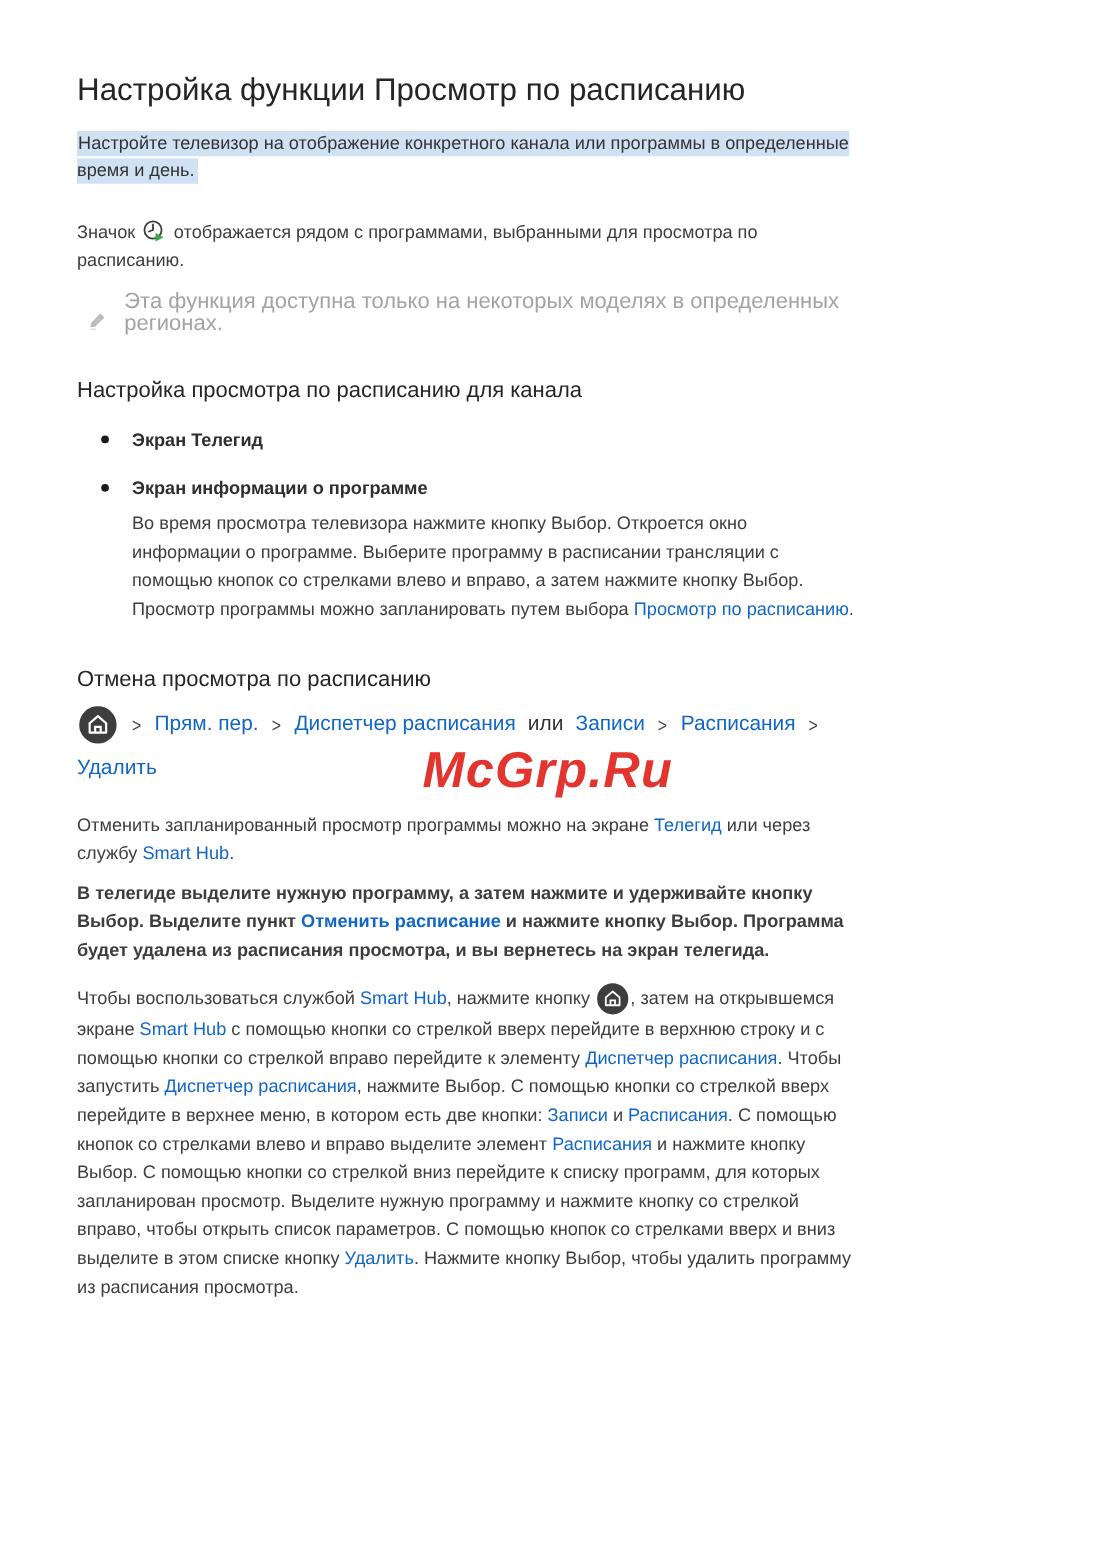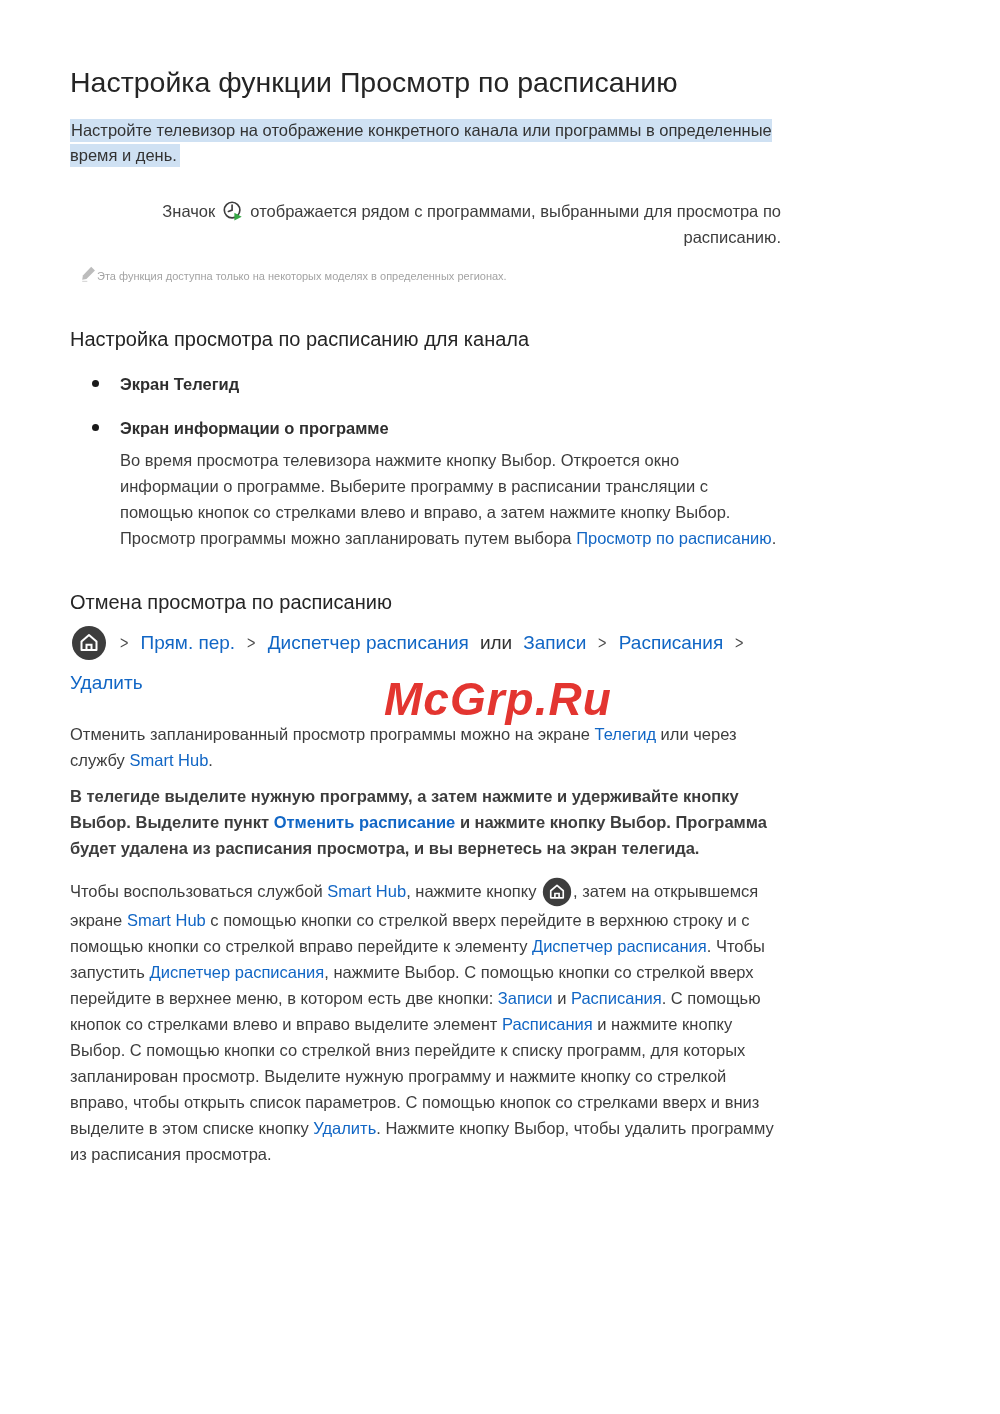--- a/index.html
+++ b/index.html
@@ -26,25 +26,25 @@
   }
   .hl-wrap{margin:0 0 0 0;line-height:25px;}
   .highlight{
     background:var(--highlight);
     font-size:16.5px;color:#333;
     line-height:25px;padding:2px 3px 3px 1px;
   }
   .body{
     font-size:16.5px;line-height:26px;color:var(--body);
   }
-  .icon-line{margin-top:30px;text-align:right;}
+  .icon-line{margin-top:30px;}
   .note{
     margin-top:14px;margin-left:10px;
-    display:flex;align-items:center;
-    color:var(--note);font-size:11px;line-height:20px;
+    display:flex;align-items:flex-end;gap:16px;
+    color:var(--note);font-size:20px;line-height:20px;
   }
   .note .pencil{flex:0 0 auto;margin-top:1px;}
   h2{
     font-size:20px;font-weight:400;color:var(--heading);
     line-height:28px;margin:37px 0 0 0;
   }
   ul.bullets{list-style:none;margin:18px 0 0 0;}
   ul.bullets li{position:relative;padding-left:50px;margin-bottom:18px;}
   ul.bullets li::before{
     content:"";position:absolute;left:22px;top:9px;

